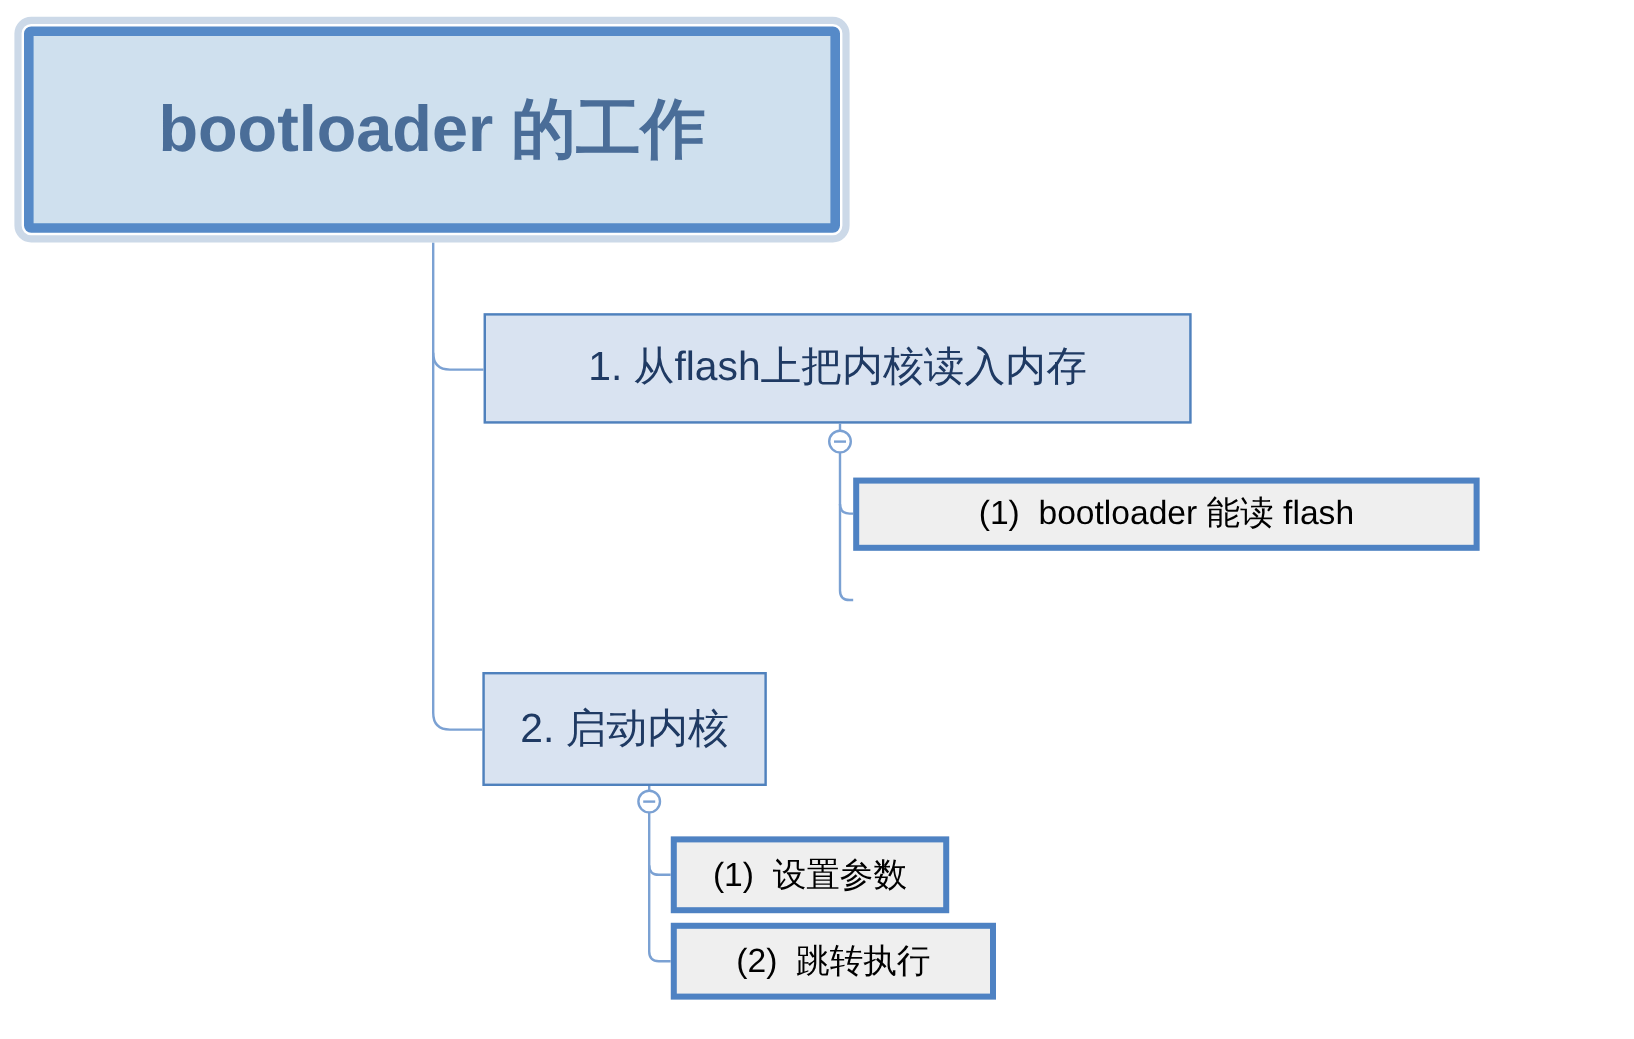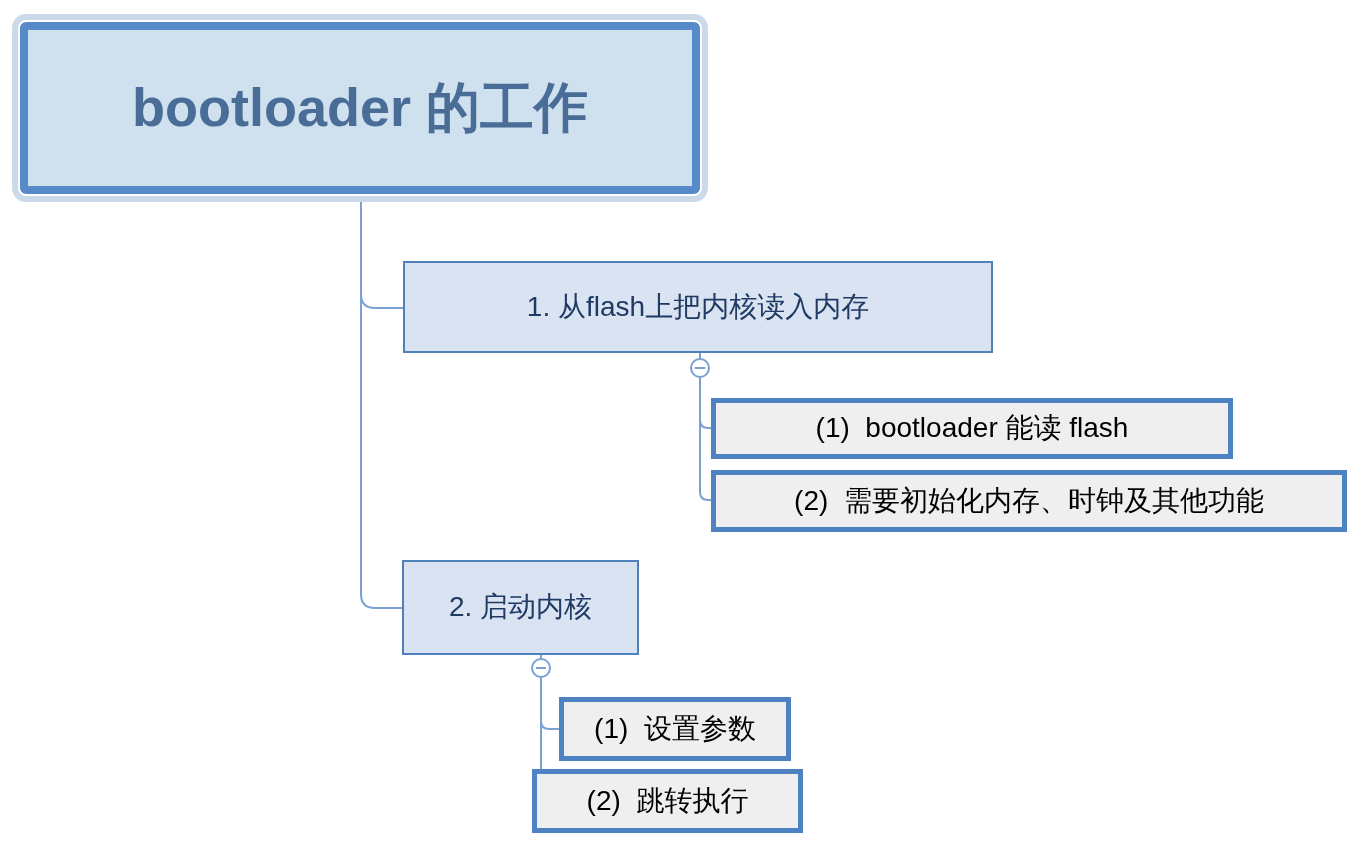--- a/index.html
+++ b/index.html
@@ -69,34 +69,34 @@
   .root-label{
     font-size:54px;
     font-weight:bold;
     color:var(--root-text);
     white-space:pre;
   }
   .branch{
     border:2px solid var(--branch-border);
     background:var(--branch-fill);
     color:var(--branch-text);
-    font-size:28px;
+    font-size:34px;
   }
   .branch-1{left:403px;top:261px;width:590px;height:92px;}
   .branch-2{left:402px;top:560px;width:237px;height:95px;}
   .sub{
     border:5px solid var(--sub-border);
     background:var(--sub-fill);
     color:var(--sub-text);
     font-size:28px;
   }
   .sub-1-1{left:711px;top:398px;width:522px;height:61px;}
   .sub-1-2{left:711px;top:470px;width:636px;height:62px;}
   .sub-2-1{left:559px;top:697px;width:232px;height:64px;}
-  .sub-2-2{left:532px;top:769px;width:271px;height:64px;}
+  .sub-2-2{left:559px;top:769px;width:271px;height:64px;}
 </style>
 </head>
 <body>
 
 <div class="canvas">
 
   <svg class="wires" width="1362" height="866" viewBox="0 0 1362 866">
 
     <path class="connector" d="M361 202 V594 Q361 608 375 608 H402"></path>
 
@@ -125,23 +125,20 @@
     </div>
   </div>
 
   <div class="node branch branch-1">
     <span>1. 从flash上把内核读入内存</span>
   </div>
 
   <div class="node sub sub-1-1">
     <span>(1)  bootloader 能读 flash</span>
   </div>
-  <div class="node sub sub-1-2">
-    <span>(2)  需要初始化内存、时钟及其他功能</span>
-  </div>
 
   <div class="node branch branch-2">
     <span>2. 启动内核</span>
   </div>
 
   <div class="node sub sub-2-1">
     <span>(1)  设置参数</span>
   </div>
   <div class="node sub sub-2-2">
     <span>(2)  跳转执行</span>

